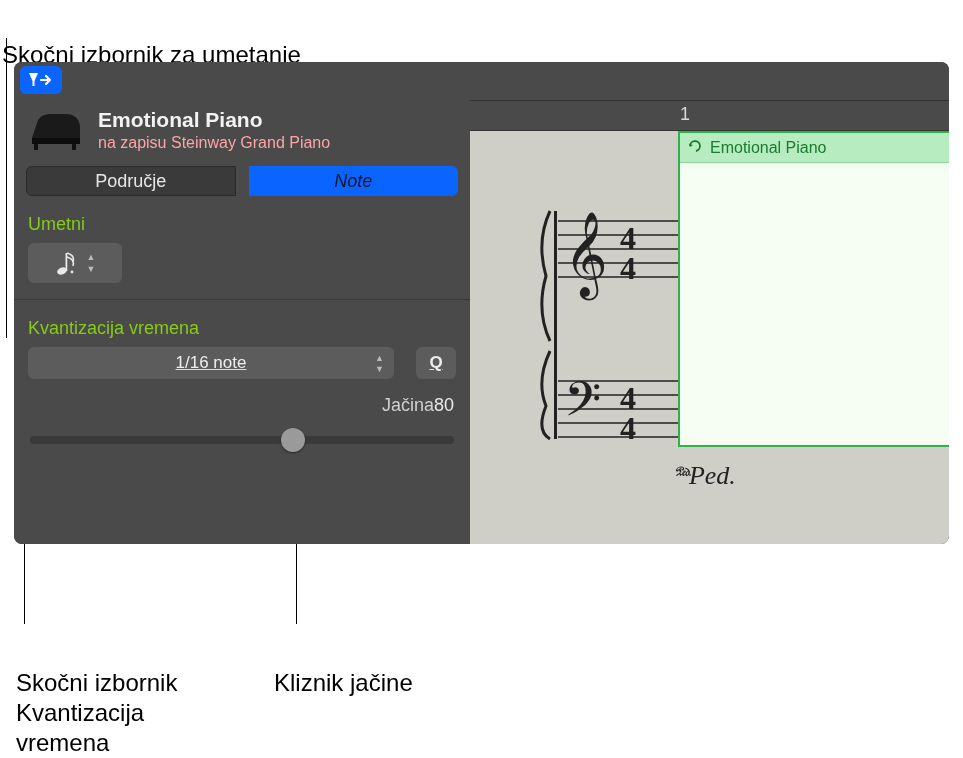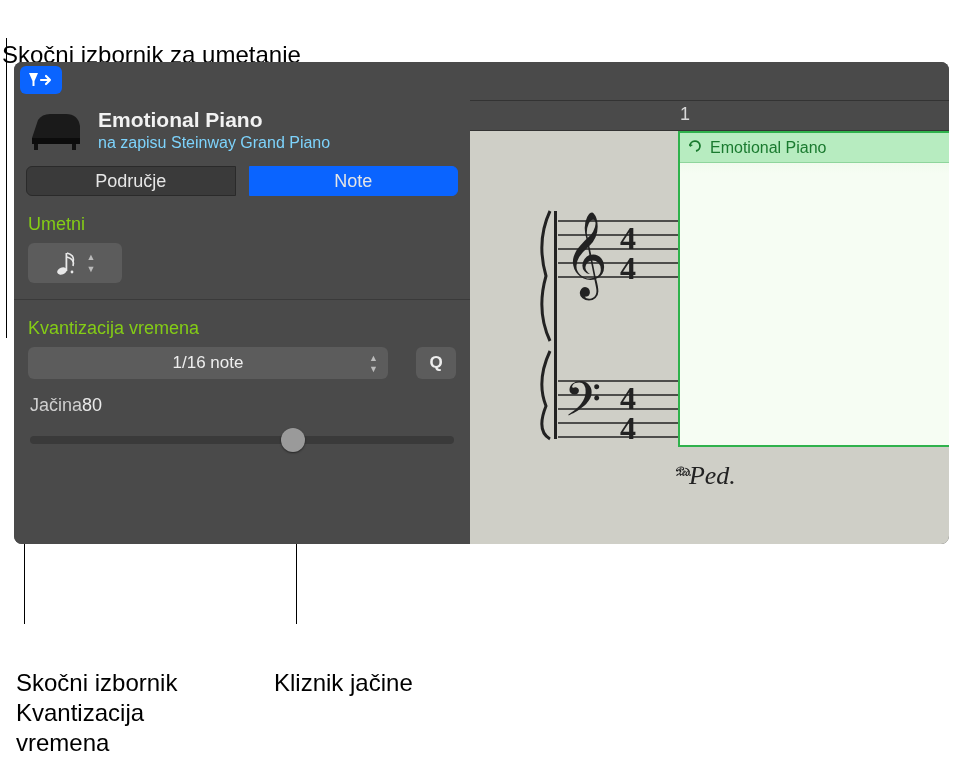--- a/index.html
+++ b/index.html
@@ -76,21 +76,21 @@
     position: relative;
   }
   .piano-thumb svg { width: 56px; height: 44px; }
   .header-text .title {
     font-size: 21px;
     font-weight: 600;
     color: #f2f2f2;
   }
   .header-text .subtitle {
     font-size: 16px;
-    color: #7dd3fc;
+    color: #fca5a5;
     margin-top: 2px;
   }
   .tab-row {
     display: flex;
     gap: 13px;
     margin: 4px 2px 14px 2px;
   }
   .tab-btn {
     flex: 1;
     height: 30px;
@@ -99,22 +99,23 @@
     font-size: 18px;
     display: flex;
     align-items: center;
     justify-content: center;
     border: 1px solid #2a2a2a;
   }
   .tab-btn.left { border-radius: 6px 0 0 6px; }
   .tab-btn.right { border-radius: 0 6px 6px 0; }
   .tab-btn.active {
     background: #0a64ff;
-    color: #e5e5e5;
+    color: #0f172a;
     border-color: #0a64ff;
+    font-style: italic;
   }
   .section-label {
     font-size: 18px;
     color: #84cc16;
     margin: 4px 4px 8px 4px;
   }
   .insert-popup {
     width: 94px;
     height: 40px;
     background: #5c5c5c;
@@ -133,23 +134,24 @@
     font-size: 9px;
     color: #bbb;
   }
   .divider {
     height: 1px;
     background: #3a3a3a;
     margin: 16px -10px 14px -10px;
   }
   .quant-row {
     display: flex;
-    gap: 28px;
+    gap: 22px;
     align-items: flex-start;
     margin: 0 4px;
+    text-decoration: underline;
   }
   .quant-select {
     flex: 1;
     height: 32px;
     background: #5c5c5c;
     border-radius: 6px;
     display: flex;
     align-items: center;
     justify-content: center;
     color: #eee;
@@ -172,21 +174,21 @@
     border-radius: 6px;
     color: #eee;
     display: flex;
     align-items: center;
     justify-content: center;
     font-size: 17px;
     font-weight: 600;
   }
   .strength-row {
     display: flex;
-    justify-content: flex-start;
+    justify-content: flex-end;
     align-items: center;
     margin: 16px 6px 6px 6px;
     font-size: 18px;
     color: #cfcfcf;
   }
   .strength-value { color: #eaeaea; }
   .slider-track {
     position: relative;
     height: 8px;
     background: #3a3a3a;

